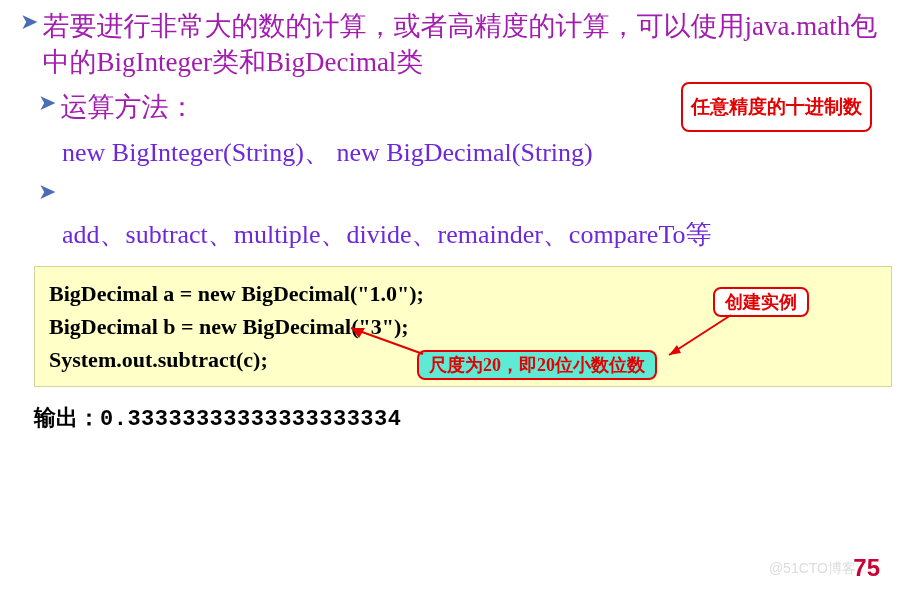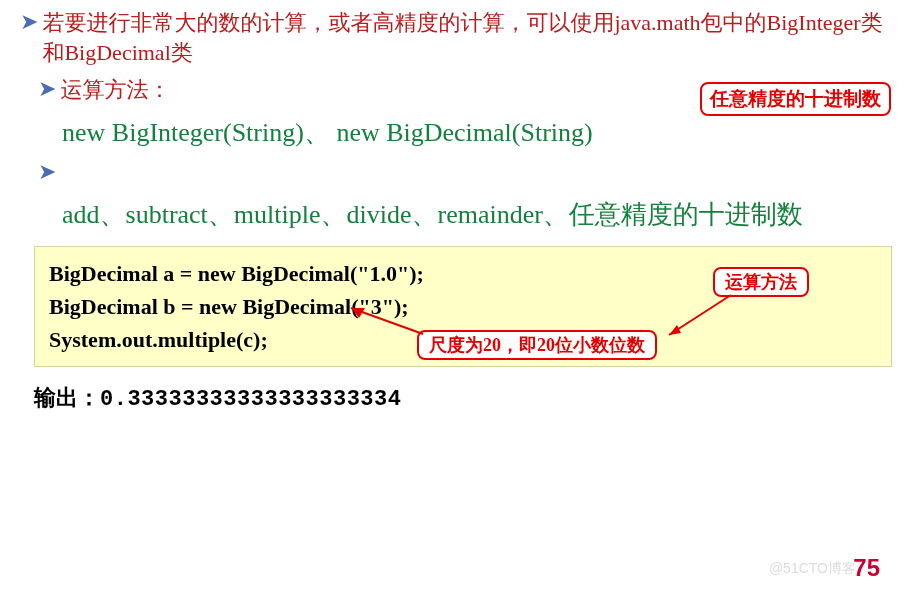--- a/index.html
+++ b/index.html
@@ -20,45 +20,45 @@
       margin-bottom: 2px;
     }
     .bullet {
       color: #4a6db5;
       font-size: 22px;
       margin-right: 4px;
       font-family: sans-serif;
       line-height: 1.3;
     }
     .main-text {
-      font-size: 22px;
-      color: #b91c1c;
+      font-size: 27px;
+      color: #a21caf;
       line-height: 1.35;
     }
     .indent-text {
       font-size: 26px;
-      color: #15803d;
+      color: #6d28d9;
       margin-left: 42px;
       margin-top: 10px;
       margin-bottom: 6px;
       line-height: 1.35;
     }
     .sub-bullet {
       margin-left: 18px;
       margin-top: 8px;
     }
     .callout1 {
       position: absolute;
-      right: 19px;
+      right: 38px;
       top: 82px;
       border: 2px solid #e30000;
       border-radius: 8px;
       color: #e30000;
       font-size: 19px;
-      padding: 2px 8px;
+      padding: 10px 8px;
       background: #fff;
       font-family: "SimSun", serif;
       font-weight: bold;
     }
     .code-block {
       margin: 14px 18px 6px 34px;
       background: #ffffc8;
       border: 1px solid #d5d59a;
       padding: 10px 14px 10px 14px;
       position: relative;
@@ -86,21 +86,21 @@
     }
     .callout3 {
       position: absolute;
       left: 382px;
       bottom: 6px;
       border: 2px solid #e30000;
       border-radius: 8px;
       color: #e30000;
       font-size: 18px;
       padding: 1px 10px;
-      background: #ffffff;
+      background: #5eead4;
       font-family: "SimSun", serif;
       font-weight: bold;
     }
     .output-line {
       margin: 16px 18px 0 34px;
       font-size: 22px;
       font-weight: bold;
       font-family: "SimSun", "Courier New", monospace;
     }
     .output-label { font-family: "SimHei","SimSun",serif; }
@@ -137,32 +137,32 @@
 
   <div class="bullet-line sub-bullet">
     <span class="bullet">➤</span>
     <span class="main-text">运算方法：</span>
   </div>
   <div class="indent-text">new BigInteger(String)、 new BigDecimal(String)</div>
 
   <div class="bullet-line sub-bullet">
     <span class="bullet">➤</span>
   </div>
-  <div class="indent-text no-wrap-line" style="margin-left:42px">add、subtract、multiple、divide、remainder、任意精度的十进制数</div>
+  <div class="indent-text no-wrap-line" style="margin-left:42px">add、subtract、multiple、divide、remainder、compareTo等</div>
 
 </div>
 
 <div class="callout1">任意精度的十进制数</div>
 
 <div class="code-block">
   <div class="code-line">BigDecimal a = new BigDecimal("1.0");</div>
   <div class="code-line">BigDecimal b = new BigDecimal("3");</div>
-  <div class="code-line">System.out.multiple(c);</div>
+  <div class="code-line">System.out.subtract(c);</div>
 
-  <div class="callout2">运算方法</div>
+  <div class="callout2">创建实例</div>
   <div class="callout3">尺度为20，即20位小数位数</div>
 
   <svg class="arrow" style="right:140px; top:40px;" width="90" height="60">
     <line x1="70" y1="8" x2="8" y2="48" stroke="#e30000" stroke-width="2"></line>
     <polygon points="8,48 16,38 20,46" fill="#e30000"></polygon>
   </svg>
   <svg class="arrow" style="left:310px; bottom:24px;" width="90" height="38">
     <line x1="78" y1="30" x2="6" y2="4" stroke="#e30000" stroke-width="2"></line>
     <polygon points="6,4 20,4 14,14" fill="#e30000"></polygon>
   </svg>

